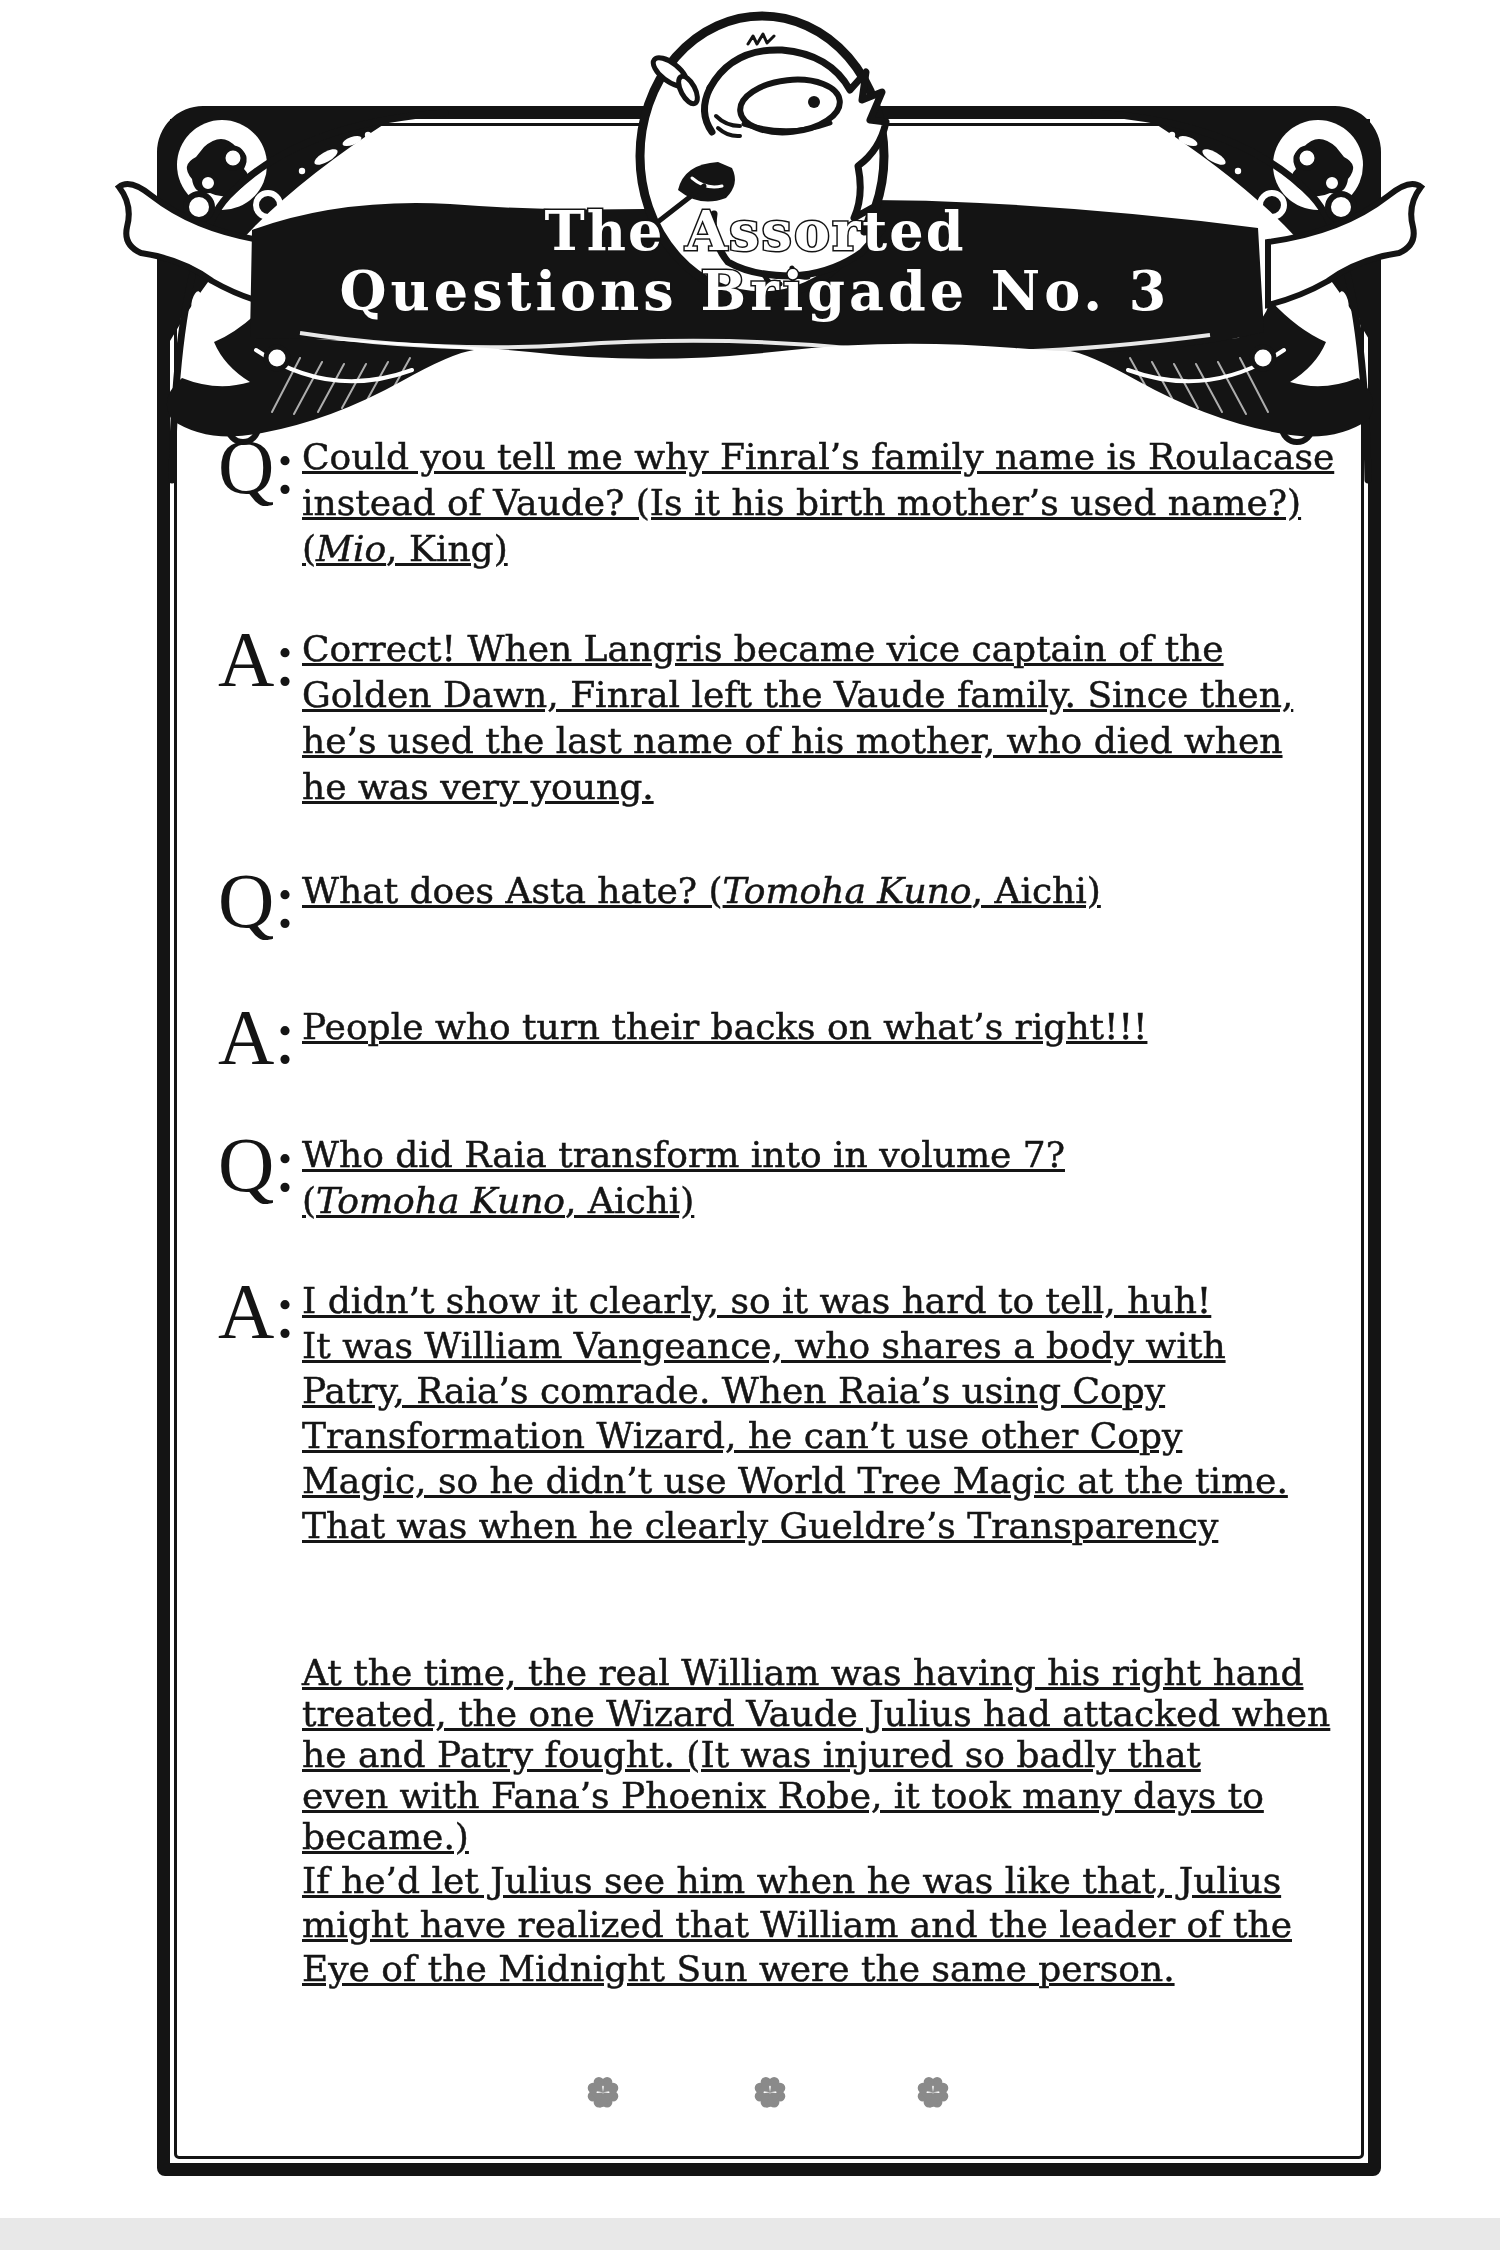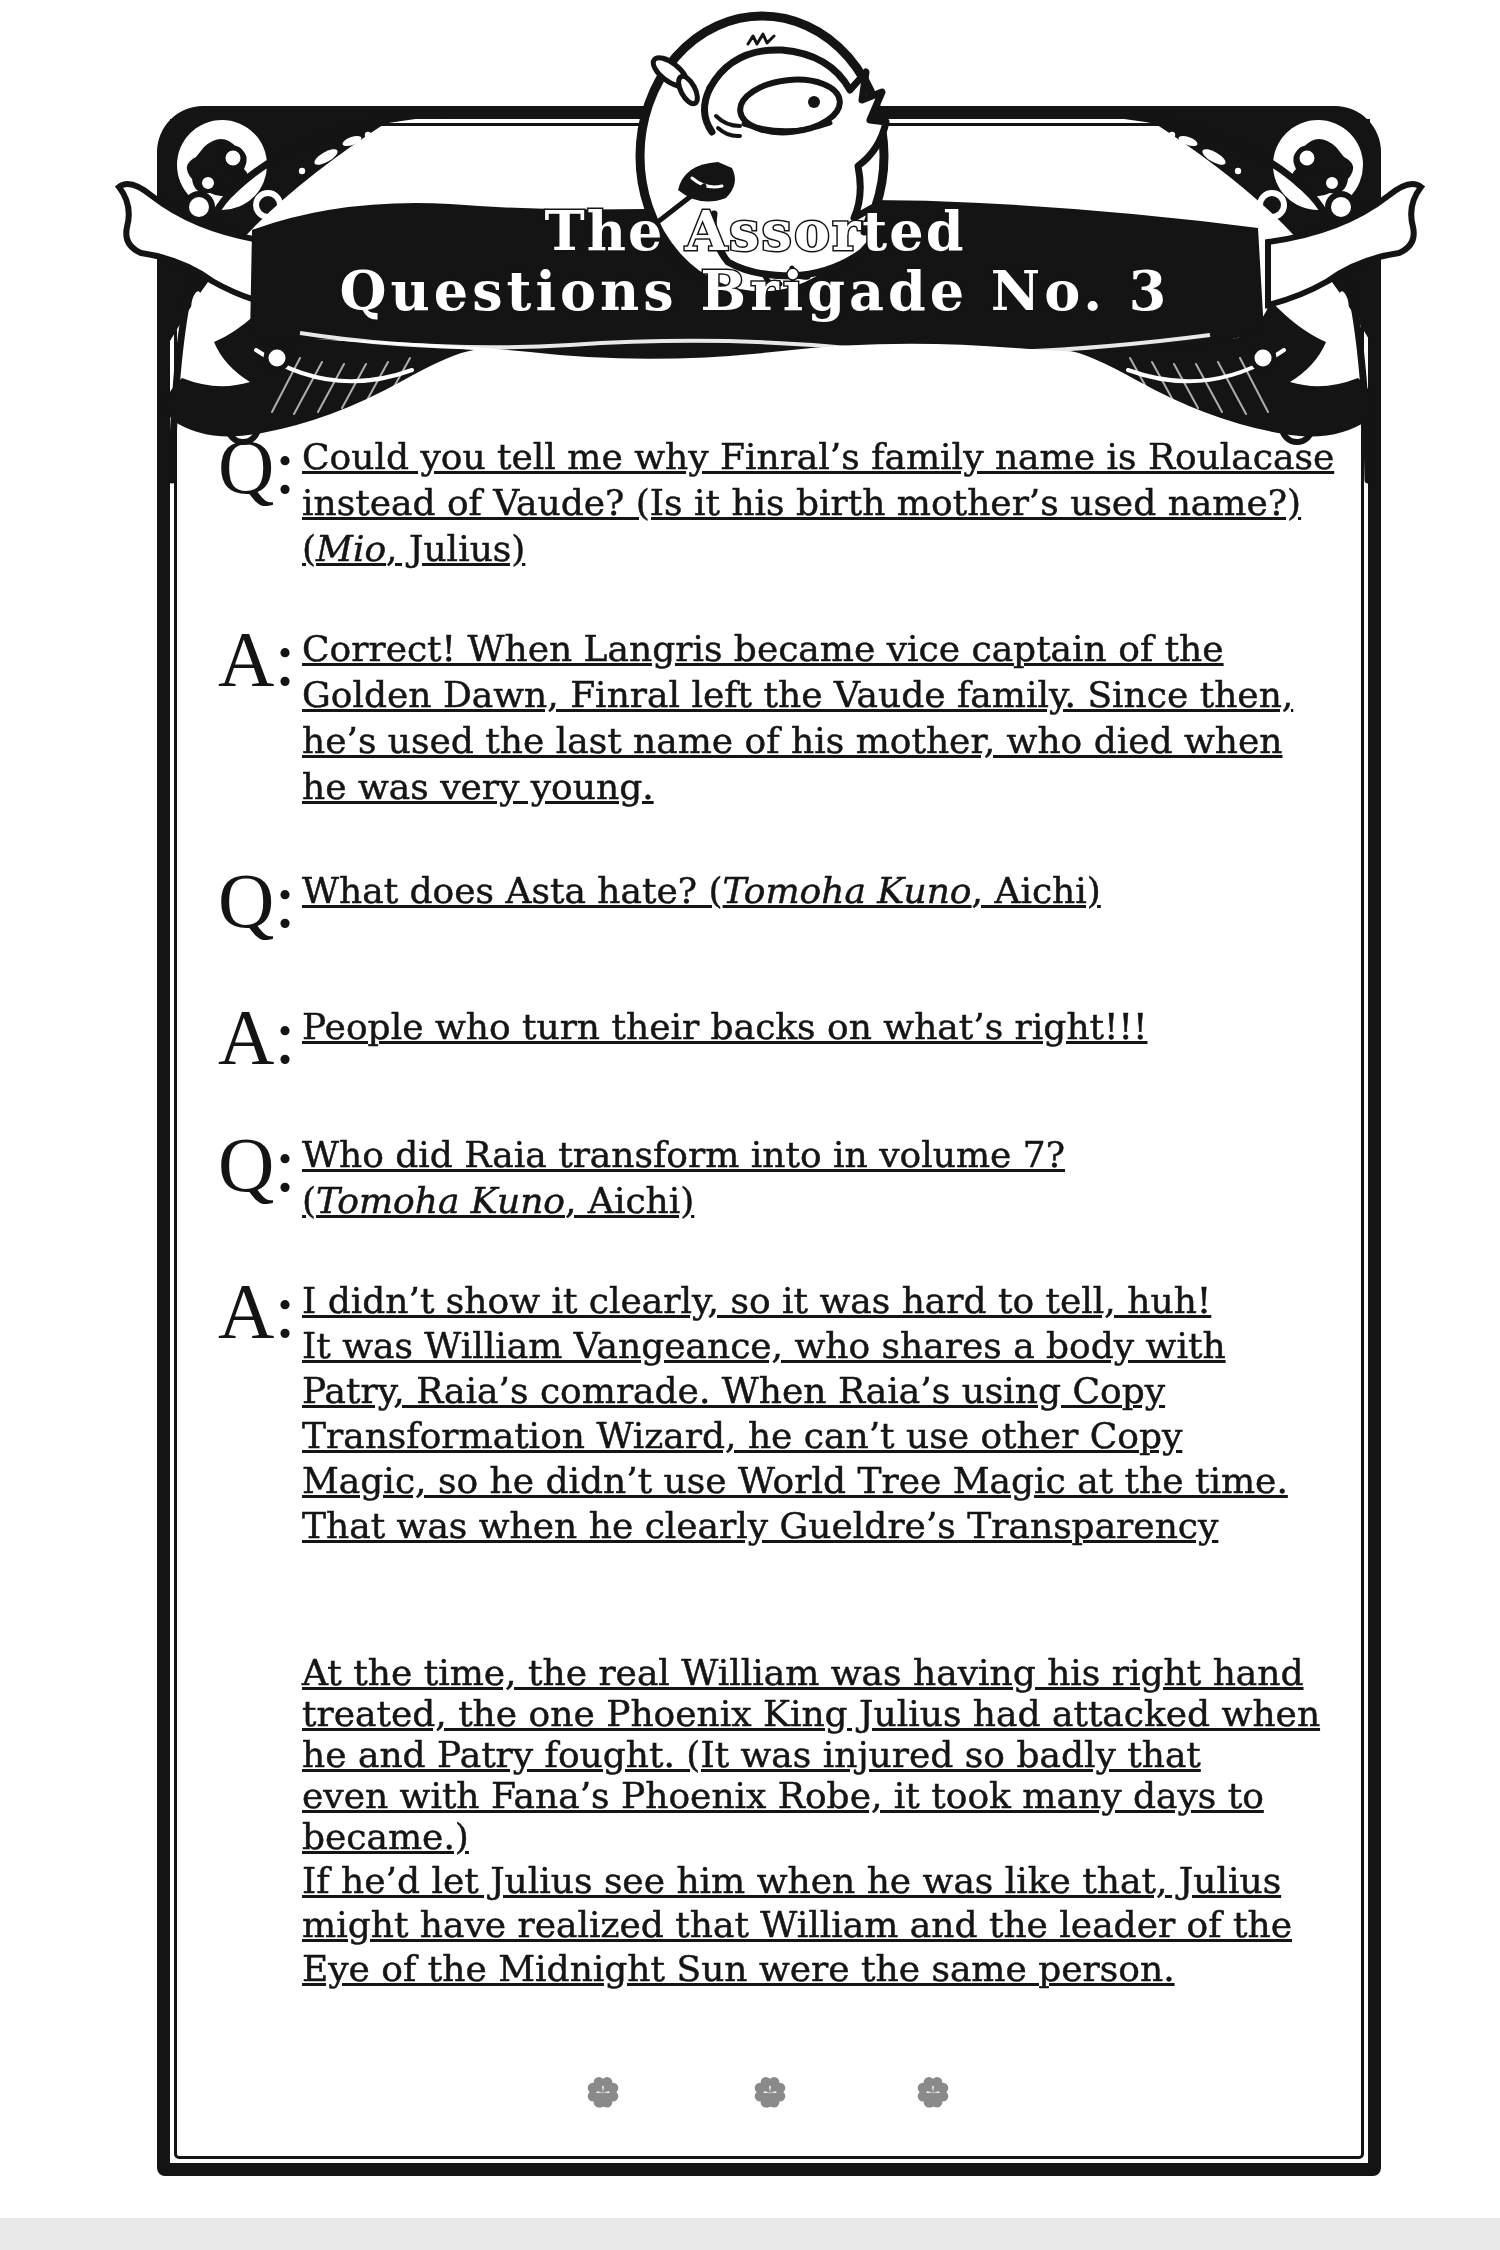--- a/index.html
+++ b/index.html
@@ -117,21 +117,21 @@
     <text class="banner-title" x="755" y="250" font-size="54" letter-spacing="2" text-anchor="middle">The Assorted</text>
     <text class="banner-title" x="755" y="310" font-size="54" letter-spacing="4" text-anchor="middle">Questions Brigade No. 3</text>
   </svg>
 
   <div id="qa-list">
       <div class="qa-block blk-q1">
         <span class="qa-label">Q:</span>
         <div class="qa-lines">
           <div class="qa-line"><span>Could you tell me why Finral’s family name is Roulacase</span></div>
           <div class="qa-line"><span>instead of Vaude? (Is it his birth mother’s used name?)</span></div>
-          <div class="qa-line"><span>(</span><span class="it">Mio</span><span>, Julius)</span></div>
+          <div class="qa-line"><span>(</span><span class="it">Mio</span><span>, King)</span></div>
         </div>
       </div>
       <div class="qa-block blk-a1">
         <span class="qa-label">A:</span>
         <div class="qa-lines">
           <div class="qa-line"><span>Correct! When Langris became vice captain of the</span></div>
           <div class="qa-line"><span>Golden Dawn, Finral left the Vaude family. Since then,</span></div>
           <div class="qa-line"><span>he’s used the last name of his mother, who died when</span></div>
           <div class="qa-line"><span>he was very young.</span></div>
         </div>
@@ -162,21 +162,21 @@
           <div class="qa-line"><span>It was William Vangeance, who shares a body with</span></div>
           <div class="qa-line"><span>Patry, Raia’s comrade. When Raia’s using Copy</span></div>
           <div class="qa-line"><span>Transformation Wizard, he can’t use other Copy</span></div>
           <div class="qa-line"><span>Magic, so he didn’t use World Tree Magic at the time.</span></div>
           <div class="qa-line"><span>That was when he clearly Gueldre’s Transparency</span></div>
         </div>
       </div>
       <div class="qa-block blk-a3p2">
         <div class="qa-lines">
           <div class="qa-line"><span>At the time, the real William was having his right hand</span></div>
-          <div class="qa-line"><span>treated, the one Phoenix King Julius had attacked when</span></div>
+          <div class="qa-line"><span>treated, the one Wizard Vaude Julius had attacked when</span></div>
           <div class="qa-line"><span>he and Patry fought. (It was injured so badly that</span></div>
           <div class="qa-line"><span>even with Fana’s Phoenix Robe, it took many days to</span></div>
           <div class="qa-line"><span>became.)</span></div>
         </div>
       </div>
       <div class="qa-block blk-a3p3">
         <div class="qa-lines">
           <div class="qa-line"><span>If he’d let Julius see him when he was like that, Julius</span></div>
           <div class="qa-line"><span>might have realized that William and the leader of the</span></div>
           <div class="qa-line"><span>Eye of the Midnight Sun were the same person.</span></div>

